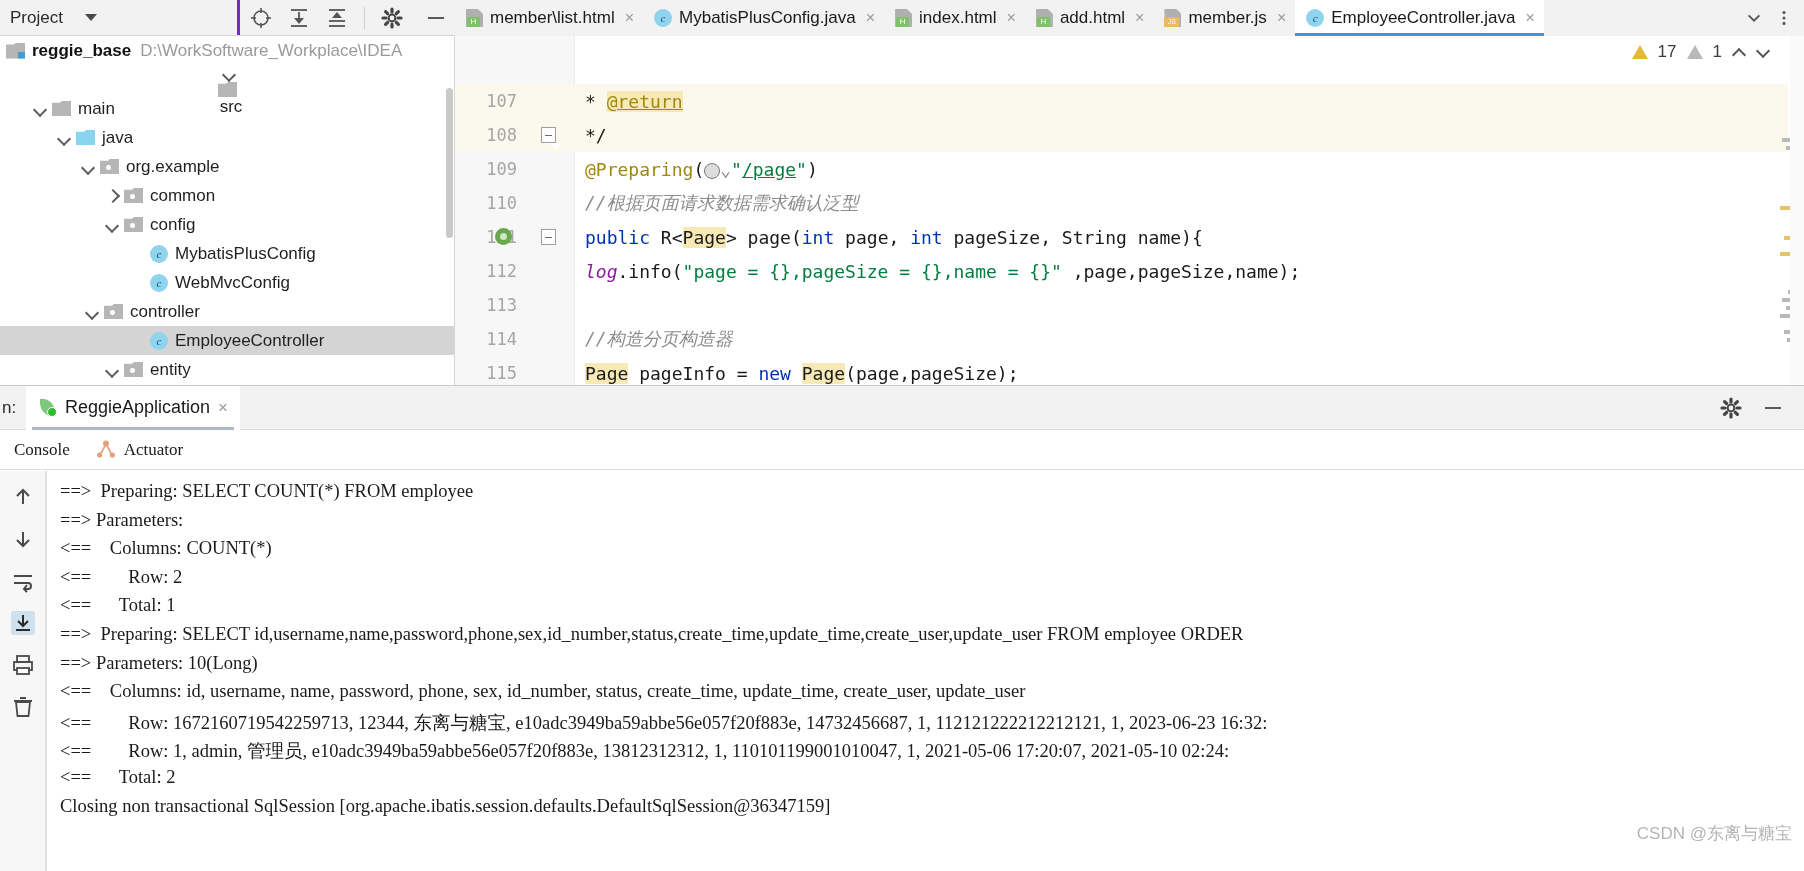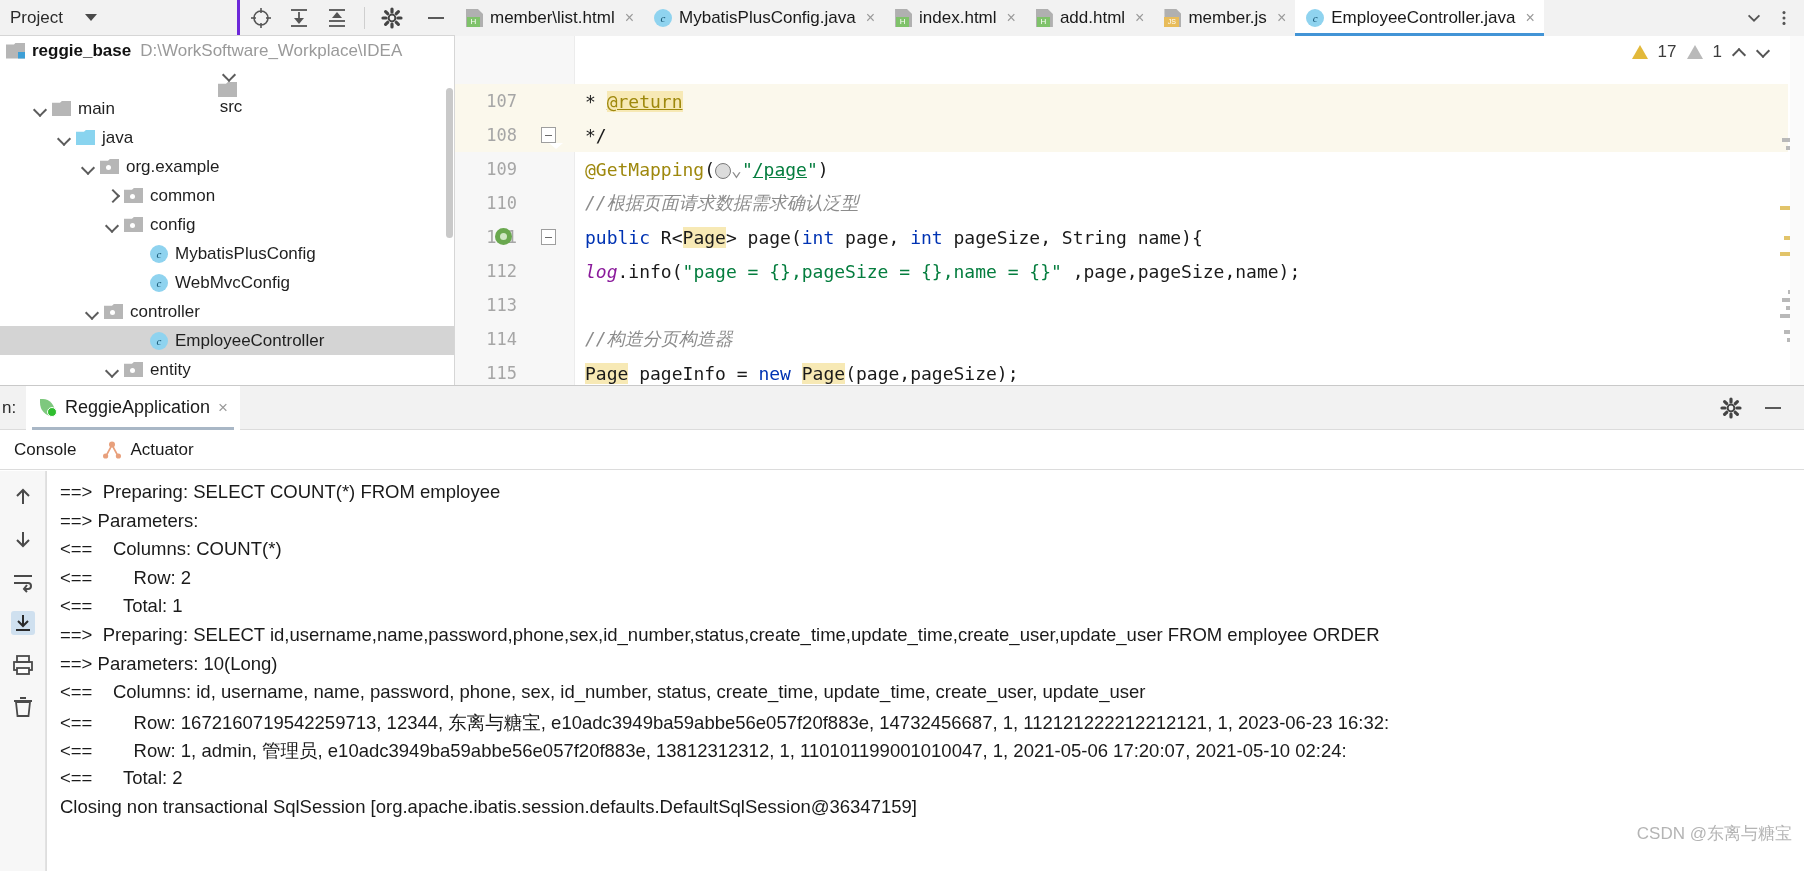--- a/index.html
+++ b/index.html
@@ -233,37 +233,37 @@
   .leaf:after{
     content:"";position:absolute;right:0;bottom:0;width:8px;height:8px;border-radius:50%;
     background:#2fbe2f;border:1px solid #fff;
   }
   .run-head-right{ margin-left:auto; display:flex; align-items:center; gap:14px; padding-right:14px; }
 
   .subtabs{
     height:40px; display:flex; align-items:center; gap:26px; padding-left:14px;
     border-bottom:1px solid #dcdcdc; background:#ffffff;
   }
-  .subtab{ display:flex;align-items:center;gap:8px; font-size:17px;color:#1a1a1a; }
+  .subtab{ display:flex;align-items:flex-start;gap:8px; font-size:17px;color:#1a1a1a;font-family:Liberation Serif, serif; }
   .actuator-ic{ width:20px;height:18px;position:relative; }
 
   .console-wrap{
     position:absolute; left:0; right:0; top:85px; bottom:0; display:flex;
   }
   .console-gutter{
     width:46px; flex:none; background:#f7f7f7; border-right:1px solid #e2e2e2;
     display:flex; flex-direction:column; align-items:center; padding-top:14px; gap:18px;
   }
   .cg-ic{ width:24px;height:24px; display:block; }
   .console-body{
     flex:1; position:relative; overflow:hidden; background:#ffffff;
     padding:10px 0 0 14px;
   }
   .cline{
-    font-family:Liberation Sans, sans-serif; font-size:18.5px; color:#1a1a1a;
+    font-family:Liberation Serif, serif; font-size:18.5px; color:#1a1a1a;
     height:28.6px; white-space:pre; letter-spacing:0px;
   }
   .watermark{
     position:absolute; right:12px; bottom:26px; font-size:17px; color:#b4b4b4;
   }
   .vert-line{ position:absolute; left:0;top:0;bottom:0;width:1px;background:#dedede; }
   .right-scroll{
     position:absolute; right:0; top:36px; bottom:486px; width:14px; background:#fafafa;
   }
 </style>
@@ -458,21 +458,21 @@
         <div class="codeline hl">
           <span class="lnum">108</span>
           <span class="gutmark">
             <span class="fold oneline"></span>
           </span>
           <span class="codetext">    */</span>
         </div>
         <div class="codeline">
           <span class="lnum">109</span>
           <span class="gutmark"></span>
-          <span class="codetext">   <span class="anno">@GetMapping</span>(<span class="globe"></span><span class="cmt">⌄</span><span class="str">"</span><span class="lnk">/page</span><span class="str">"</span>)</span>
+          <span class="codetext">   <span class="anno">@Preparing</span>(<span class="globe"></span><span class="cmt">⌄</span><span class="str">"</span><span class="lnk">/page</span><span class="str">"</span>)</span>
         </div>
         <div class="codeline">
           <span class="lnum">110</span>
           <span class="gutmark"></span>
           <span class="codetext">   <span class="cmt">//根据页面请求数据需求确认泛型</span></span>
         </div>
         <div class="codeline">
           <span class="lnum">111</span>
           <span class="gutmark">
             <span class="fold"></span>

